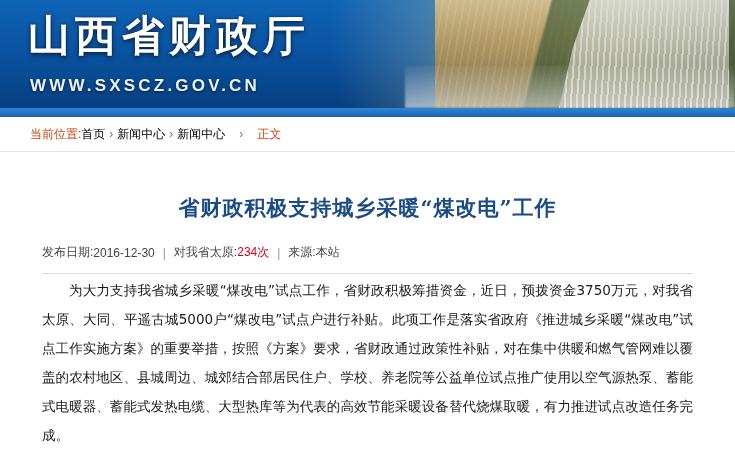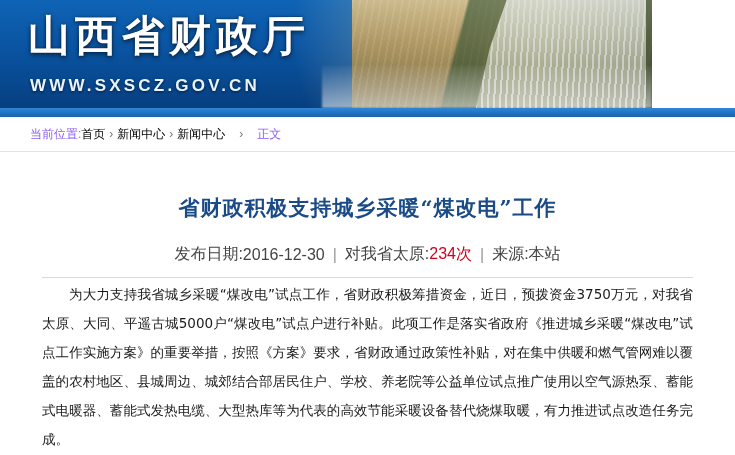--- a/index.html
+++ b/index.html
@@ -18,21 +18,21 @@
   .page {
     position: relative;
     width: 735px;
     height: 455px;
     background: #fff;
   }
 
   
   .banner {
     position: relative;
-    width: 652px;
+    width: 735px;
     height: 108px;
     overflow: hidden;
     background: #a16207;
     text-decoration: underline;
   }
   .banner-photo {
     position: absolute;
     inset: 0;
     background:
       radial-gradient(circle at 78% 30%, rgba(255, 236, 170, 0.55) 0%, rgba(255, 236, 170, 0) 42%),
@@ -108,21 +108,21 @@
     height: 34px;
     display: flex;
     align-items: center;
     padding-left: 30px;
     font-size: 12px;
     color: #333;
     background: #fff;
     border-bottom: 1px solid #e3e3e3;
   }
   .breadcrumb .crumb {
-    color: #8b5cf6;
+    color: #c2410c;
     text-decoration: none;
     white-space: nowrap;
   }
   .breadcrumb .crumb.link {
     color: #000000;
   }
   .breadcrumb .sep {
     margin: 0 4px;
     color: #777;
   }
@@ -139,23 +139,22 @@
     text-align: center;
     font-family: "DejaVu Serif", serif;
     font-weight: bold;
     font-size: 21px;
     color: #1a4b86;
     letter-spacing: 1px;
   }
   .meta-row {
     margin-top: 22px;
     display: flex;
-    justify-content: center;
     align-items: center;
-    font-size: 16px;
+    font-size: 12px;
     color: #444;
   }
   .meta-item {
     white-space: nowrap;
   }
   .meta-sep {
     margin: 0 8px;
     color: #999;
   }
   .meta-count {

